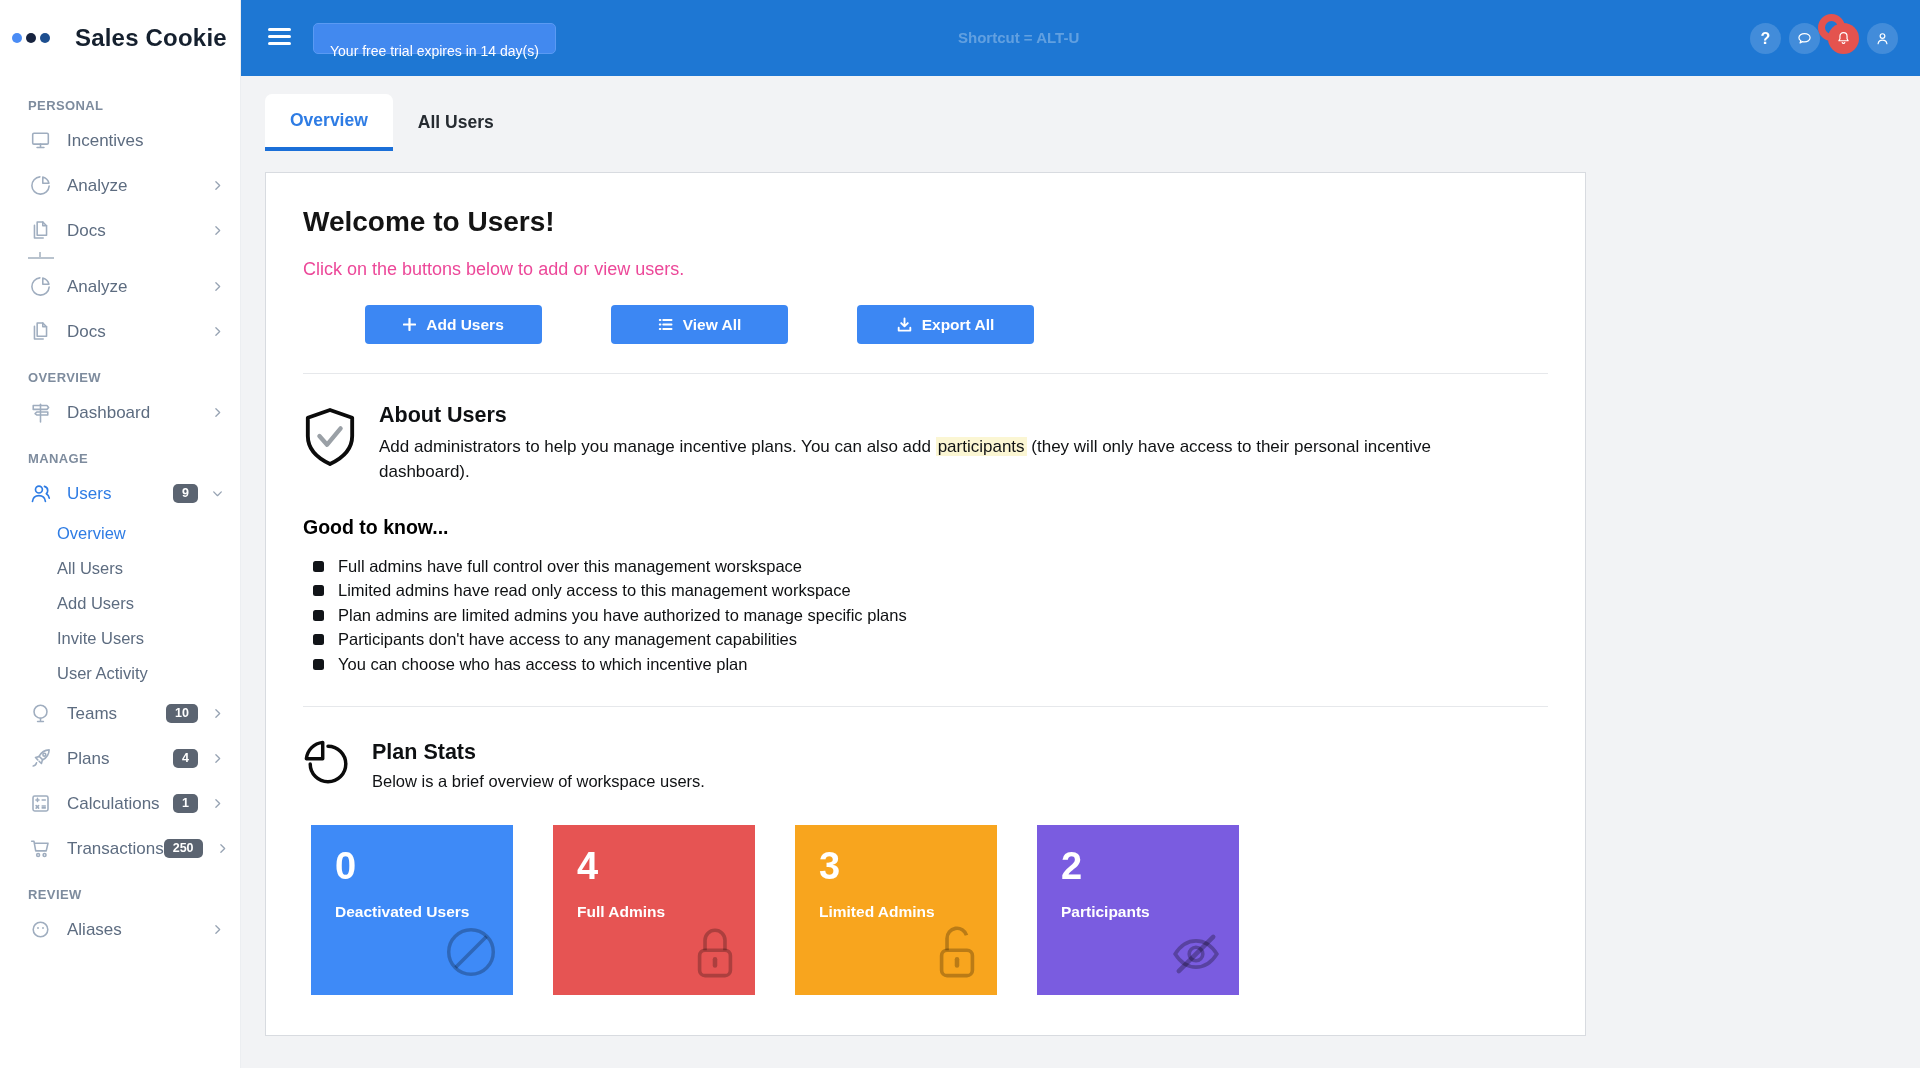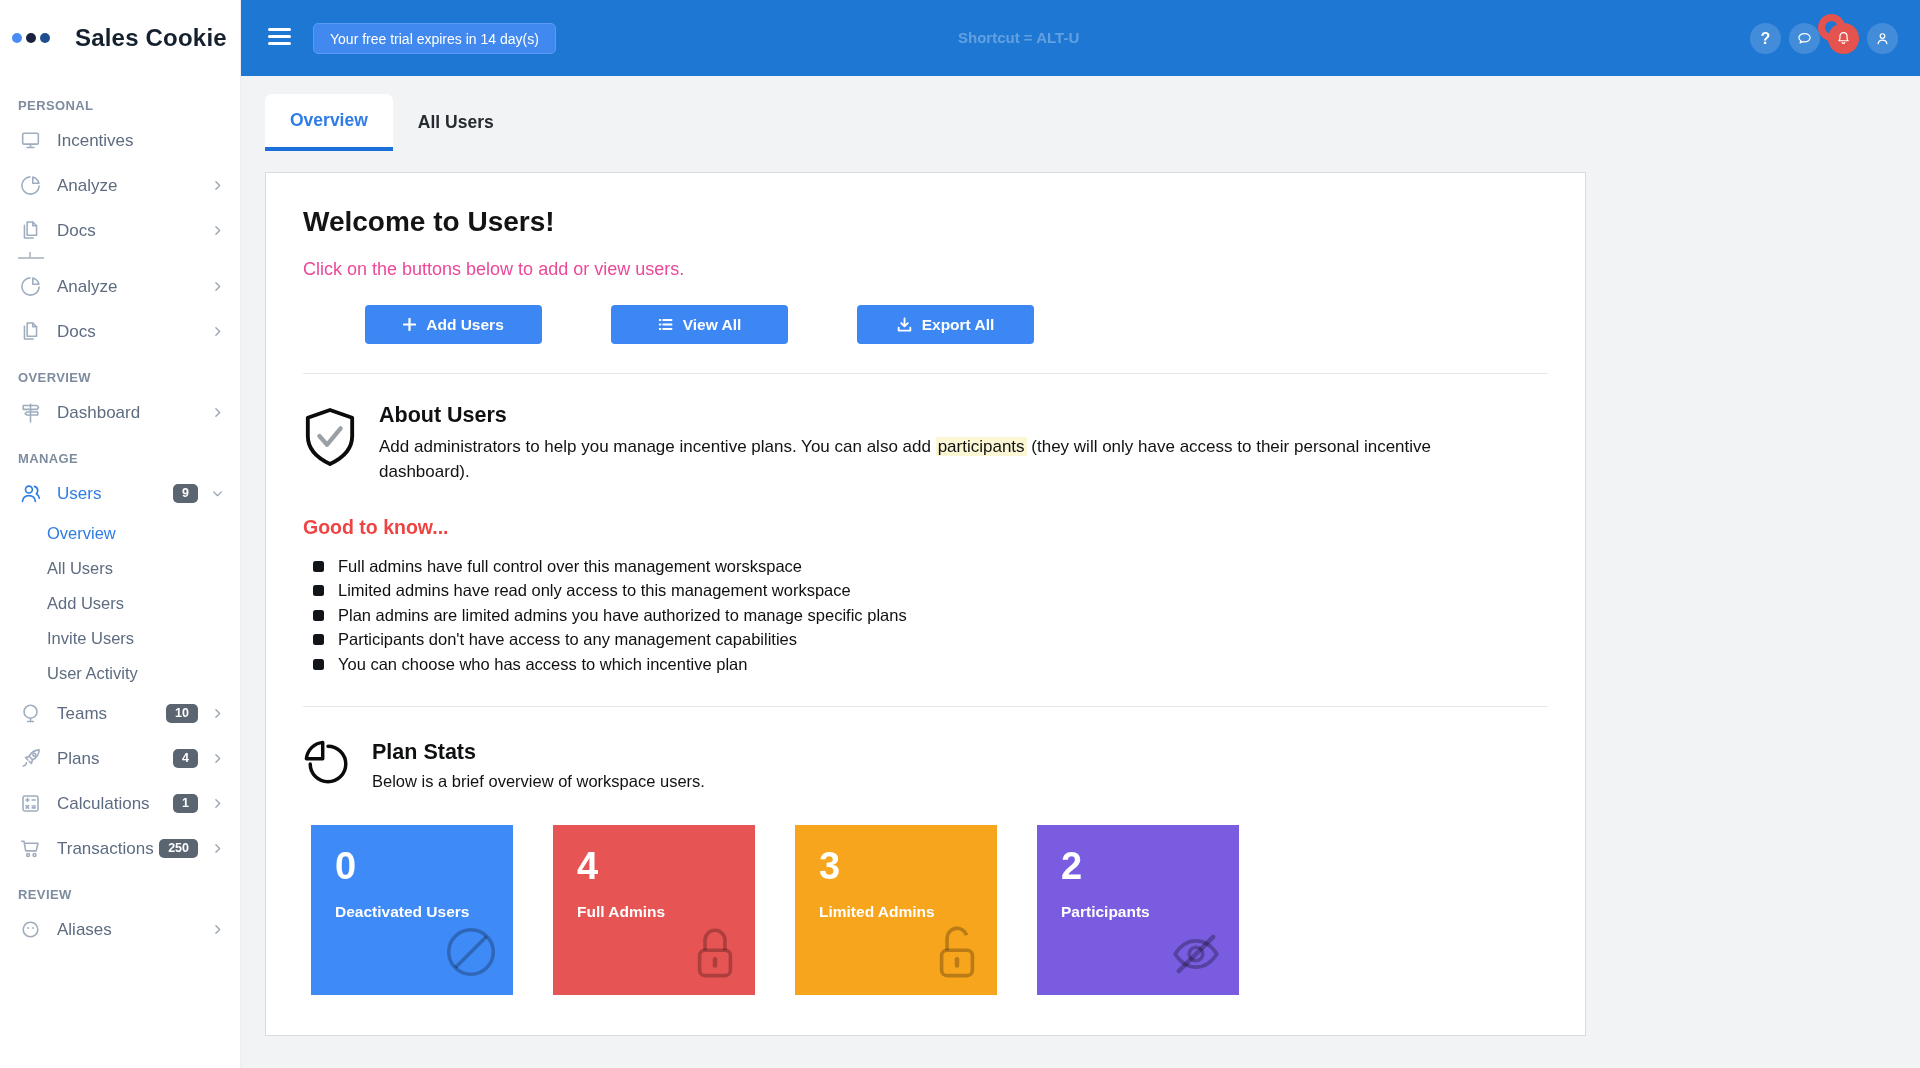--- a/index.html
+++ b/index.html
@@ -15,41 +15,41 @@
   .sidebar {
     position:absolute; left:0; top:0; width:241px; height:100%;
     background:#ffffff; z-index:5; overflow:hidden;
     border-right:1px solid #eceef1;
   }
   .logo-row { height:76px; display:flex; align-items:center; padding-left:12px; }
   .logo-dots { display:flex; gap:4px; margin-right:9px; }
   .logo-dots span { width:10px; height:10px; border-radius:50%; display:block; }
   .brand-name { font-size:24px; font-weight:800; color:#15202e; letter-spacing:.2px;margin-left:16px; }
 
-  .nav { padding-top:6px; }
+  .nav { padding-top:6px;margin-left:10px; }
   .sec-label { font-size:13px; color:#7e8c9e; font-weight:600; letter-spacing:.4px; margin:16px 0 5px 18px; }
   .item { height:45px; display:flex; align-items:center; padding:0 16px 0 17px; color:#5d6c80; font-size:17px; cursor:pointer; }
   .item .ic { width:27px; display:flex; justify-content:center; align-items:center; color:#9fadbf; flex:none; }
   .item .lbl { margin-left:13px; white-space:nowrap; }
   .item .sp { flex:1; }
   .item.active, .item.active .ic { color:#2e7ce4; }
   .badge { background:#5b6471; color:#fff; font-size:12.5px; font-weight:700; padding:3px 9px; border-radius:5px; line-height:1; }
   .chev { color:#97a3b3; margin-left:13px; display:flex; }
   .sub { height:35px; display:flex; align-items:center; padding-left:47px; font-size:16.5px; color:#5d6c80; cursor:pointer; }
   .sub.active { color:#2e7ce4; }
   .mini-divider { height:2px; width:26px; background:#b9c3ce; margin:4px 0 5px 18px; position:relative; }
   .mini-divider::before { content:""; position:absolute; left:11px; top:-5px; width:2px; height:5px; background:#b9c3ce; }
 
   
   .topbar { position:absolute; left:241px; right:0; top:0; height:76px; background:#1e77d3; }
   .hamburger { position:absolute; left:27px; top:28px; width:23px; cursor:pointer; }
   .hamburger span { display:block; height:2.6px; background:#fff; border-radius:2px; margin-bottom:4.4px; }
   .trial-pill {
     position:absolute; left:72px; top:23px; height:31px; line-height:31px;
-    padding:0 16px; background:#4289ef; border:1px solid #5a9af3; border-radius:5px;
+    padding:12px 16px; background:#4289ef; border:1px solid #5a9af3; border-radius:5px;
     color:#fff; font-size:14px; cursor:pointer; white-space:nowrap;
   }
   .shortcut { position:absolute; left:717px; top:29px; color:rgba(255,255,255,.3); font-size:15px; font-weight:600; }
   .actions { position:absolute; right:22px; top:23px; display:flex; gap:8px; align-items:center; }
   .action { width:31px; height:31px; border-radius:50%; background:rgba(255,255,255,.16);
             display:flex; align-items:center; justify-content:center; cursor:pointer; color:#fff; }
   .help-glyph { font-size:16px; font-weight:700; color:#fff; }
   .bell-wrap { position:relative; width:31px; height:31px; }
   .bell-ring { position:absolute; left:-10px; top:-9px; width:27px; height:27px; border-radius:50%;
                border:7px solid #e4534e; }
@@ -69,21 +69,21 @@
          font-weight:700; font-size:15.5px; display:flex; align-items:center; justify-content:center; gap:10px; cursor:pointer; }
   hr.sep { border:none; border-top:1px solid #e6e8eb; margin:29px 0; }
 
   .about { display:flex; gap:22px; }
   .about-icon { flex:none; margin-top:3px; }
   .about-title { font-size:21.5px; font-weight:700; color:#0e1012; margin:0 0 7px; }
   .about-text { font-size:17px; line-height:24.5px; color:#101214; max-width:1060px; margin:0; }
   .hl { background:#fbf6d3; padding:0 2px; }
 
   .gtk { margin-top:32px; }
-  .gtk-title { font-size:19.5px; font-weight:700; color:#ef4444; margin:0 0 15px; }
+  .gtk-title { font-size:19.5px; font-weight:700; color:#000000; margin:0 0 15px; }
   .gtk-list { list-style:none; margin:0; padding:0 0 0 10px; }
   .gtk-list li { display:flex; align-items:center; font-size:16.5px; color:#0e1012; height:24.5px; }
   .bullet { width:11px; height:11px; background:#111418; border-radius:2.5px; margin-right:14px; flex:none; }
 
   .stats-head { display:flex; gap:19px; align-items:flex-start; margin-top:1px; }
   .stats-icon { flex:none; margin-top:2px; }
   .stats-title { font-size:21.5px; font-weight:700; color:#0e1012; margin:4px 0 7px; }
   .stats-sub { font-size:16.5px; color:#101214; margin:0; }
 
   .tiles { display:flex; gap:40px; margin:31px 0 0 8px; }

